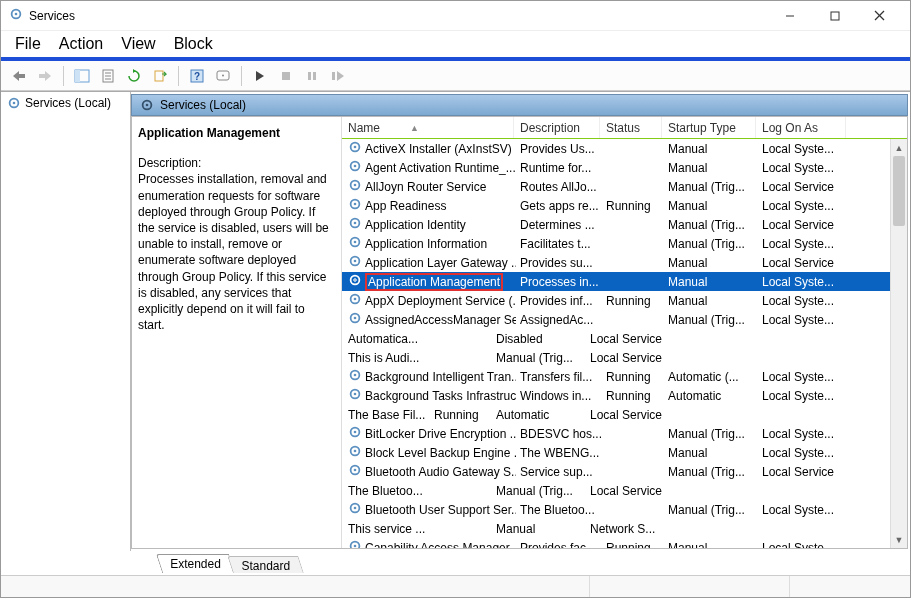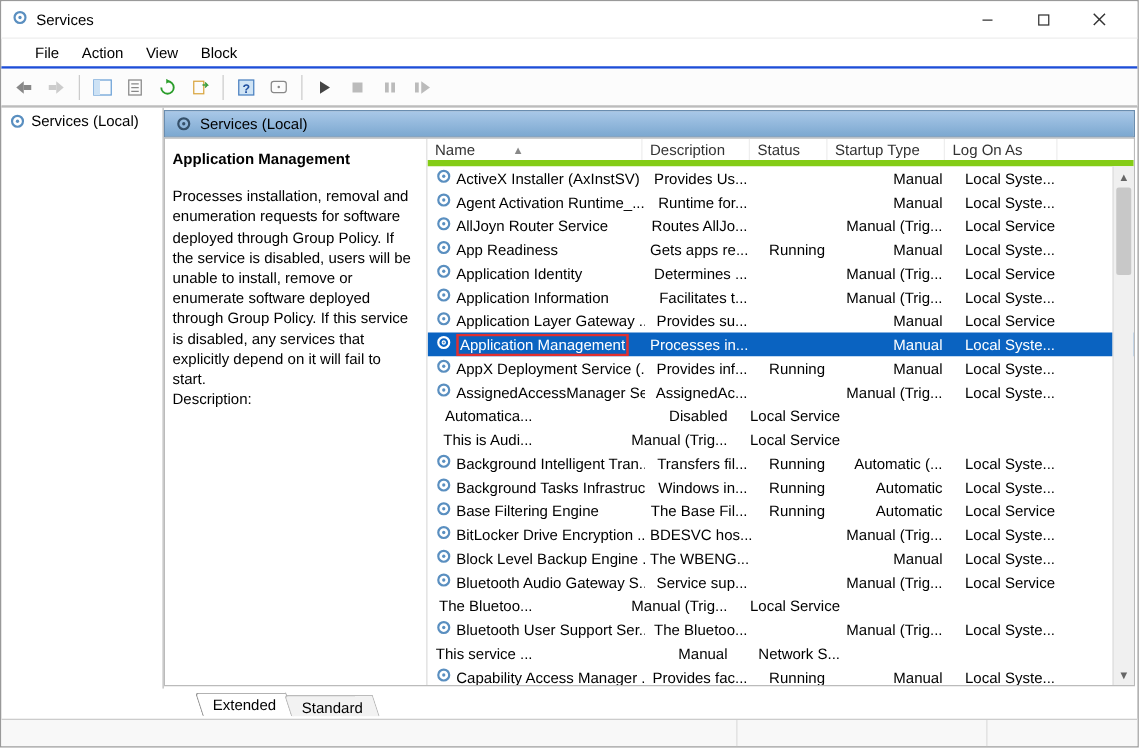--- a/index.html
+++ b/index.html
@@ -22,22 +22,22 @@
   }
   .titlebar .title { margin-left: 6px; flex: 1; font-size: 12px; }
   .winbtns { display: flex; }
   .winbtn {
     width: 45px; height: 28px;
     display: flex; align-items: center; justify-content: center;
     font-size: 13px; color: #333;
   }
   .menubar {
     display: flex; gap: 2px;
-    padding: 2px 19px; font-size: 12px;
-    border-bottom: 2px solid #1d4ed8;
+    padding: 2px 6px; font-size: 16px;
+    border-bottom: 4px solid #1d4ed8;
   }
   .menubar .menuitem { padding: 2px 8px; }
   .toolbar {
     display: flex; align-items: center; gap: 2px;
     padding: 2px 6px; height: 30px;
     border-bottom: 1px solid #ccc;
     background: #fcfcfc;
   }
   .tbtn {
     width: 24px; height: 24px;
@@ -85,37 +85,37 @@
     line-height: 1.35;
   }
   .detailspane .svc-name { font-weight: bold; margin-bottom: 14px; }
   .listpane {
     flex: 1; display: flex; flex-direction: column;
     overflow: hidden;
     position: relative;
   }
   .colheaders {
     display: flex; height: 22px;
-    border-bottom: 5px solid #84cc16;
+    border-bottom: 1px solid #84cc16;
     background: #fff;
     font-size: 12px;
     color: #333;
   }
   .colheaders .col {
     padding: 2px 6px; border-right: 1px solid #eee;
     display: flex; align-items: center;
   }
   .col-name { width: 172px; }
   .col-desc { width: 86px; }
   .col-status { width: 62px; }
   .col-startup { width: 94px; }
   .col-logon { width: 90px; }
   .sort-ind { margin-left: 30px; color: #888; font-size: 9px; }
   .rows {
-    flex: 1; overflow-y: hidden; text-align: right;
+    flex: 1; overflow-y: hidden;
   }
   .row {
     display: flex; height: 19px; align-items: center;
     font-size: 12px;
     padding-left: 2px;
   }
   .row .cell { padding: 0 4px; white-space: nowrap; overflow: hidden; text-overflow: clip; }
   .row .c-name { width: 172px; display: flex; align-items: center; gap: 3px; }
   .row .c-desc { width: 86px; }
   .row .c-status { width: 62px; }
@@ -298,22 +298,22 @@
     <div class="rightheader">
       <svg class="gear-icon" width="14" height="14" viewBox="0 0 16 16">
           <circle cx="8" cy="8" r="5" fill="none" stroke="#35506a" stroke-width="2"></circle>
           <circle cx="8" cy="8" r="1.5" fill="#35506a"></circle>
         </svg>
       <span>Services (Local)</span>
     </div>
     <div class="rightbody">
       <div class="detailspane">
         <div class="svc-name">Application Management</div>
+        <div>Description:</div>
         <div>Processes installation, removal and enumeration requests for software deployed through Group Policy. If the service is disabled, users will be unable to install, remove or enumerate software deployed through Group Policy. If this service is disabled, any services that explicitly depend on it will fail to start.</div>
-        <div>Description:</div>
       </div>
       <div class="listpane">
         <div class="colheaders">
           <div class="col col-name">
               <span>Name</span>
               <span class="sort-ind">▲</span>
             </div>
           <div class="col col-desc">Description</div>
           <div class="col col-status">Status</div>
           <div class="col col-startup">Startup Type</div>
@@ -482,27 +482,20 @@
                     <circle cx="8" cy="8" r="1.5" fill="#5a8fc0"></circle>
                   </svg></span>
                 <span class="nametext">Background Tasks Infrastruc...</span>
               </div>
               <div class="cell c-desc">Windows in...</div>
               <div class="cell c-status">Running</div>
               <div class="cell c-startup">Automatic</div>
               <div class="cell c-logon">Local Syste...</div>
             </div>
             <div class="row">
-              <div class="cell c-name">
-                <span><svg class="gear-icon" width="14" height="14" viewBox="0 0 16 16">
-                    <circle cx="8" cy="8" r="5" fill="none" stroke="#5a8fc0" stroke-width="2"></circle>
-                    <circle cx="8" cy="8" r="1.5" fill="#5a8fc0"></circle>
-                  </svg></span>
-                <span class="nametext">Base Filtering Engine</span>
-              </div>
               <div class="cell c-desc">The Base Fil...</div>
               <div class="cell c-status">Running</div>
               <div class="cell c-startup">Automatic</div>
               <div class="cell c-logon">Local Service</div>
             </div>
             <div class="row">
               <div class="cell c-name">
                 <span><svg class="gear-icon" width="14" height="14" viewBox="0 0 16 16">
                     <circle cx="8" cy="8" r="5" fill="none" stroke="#5a8fc0" stroke-width="2"></circle>
                     <circle cx="8" cy="8" r="1.5" fill="#5a8fc0"></circle>

